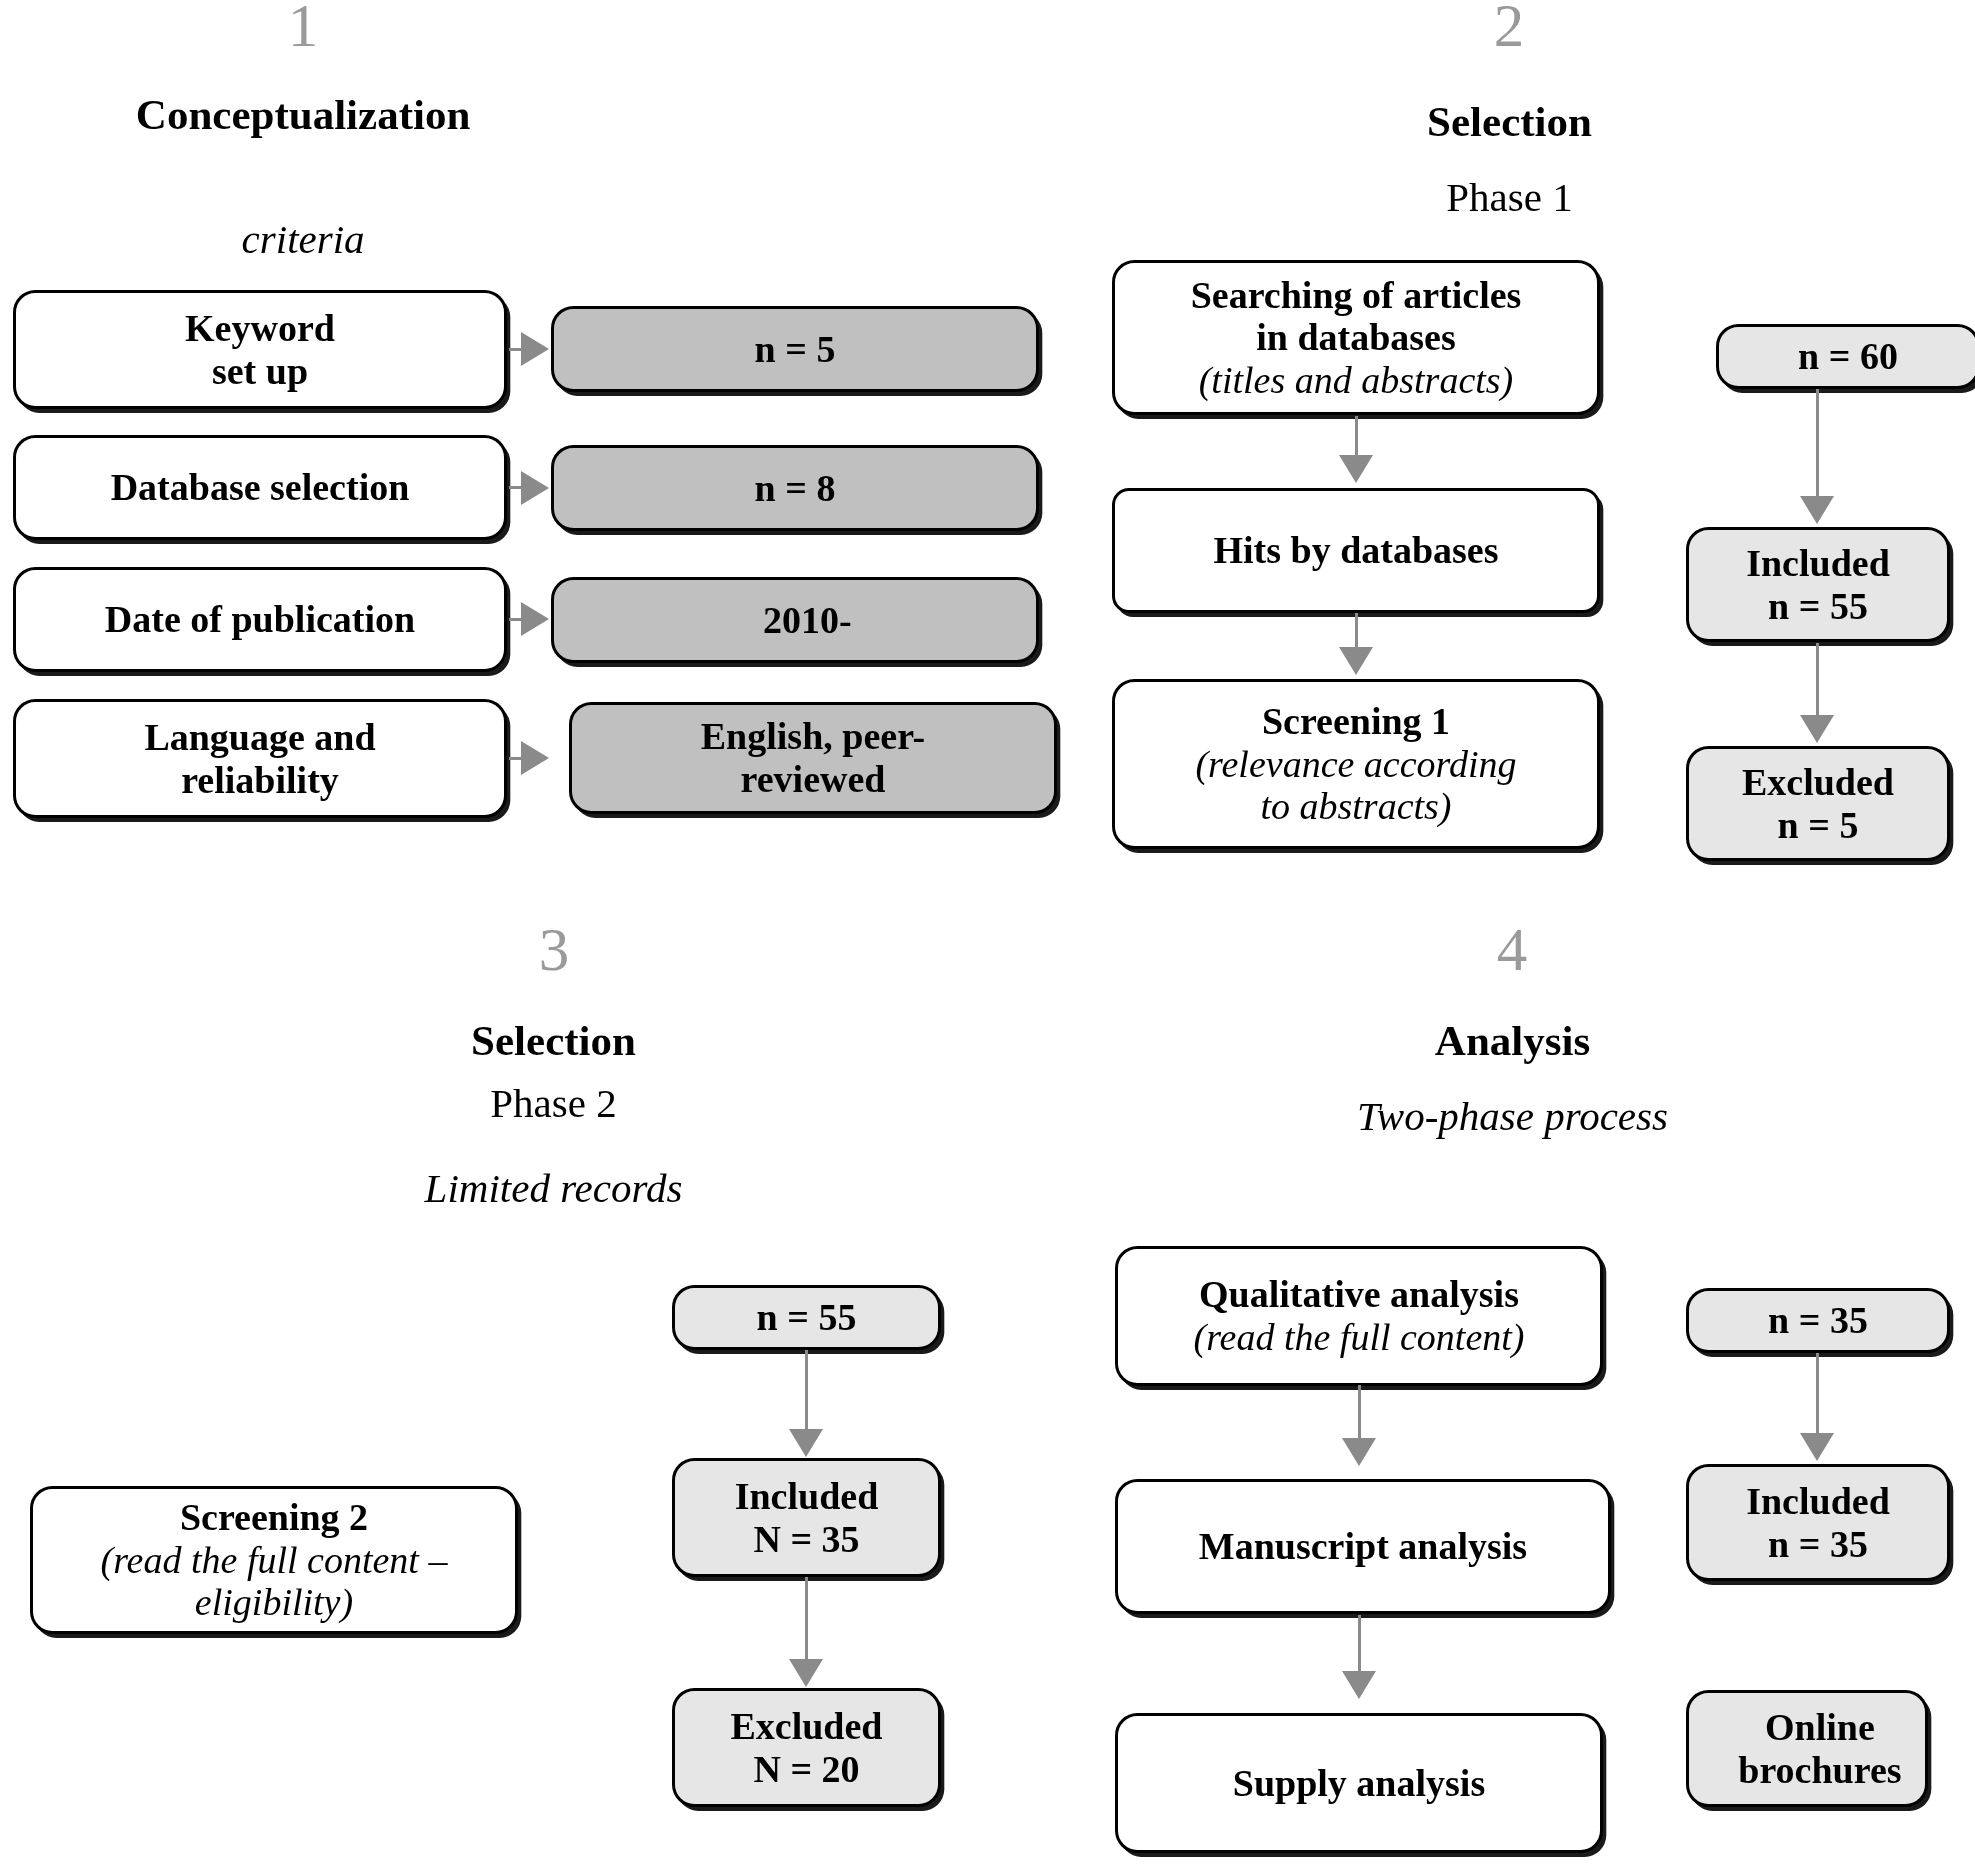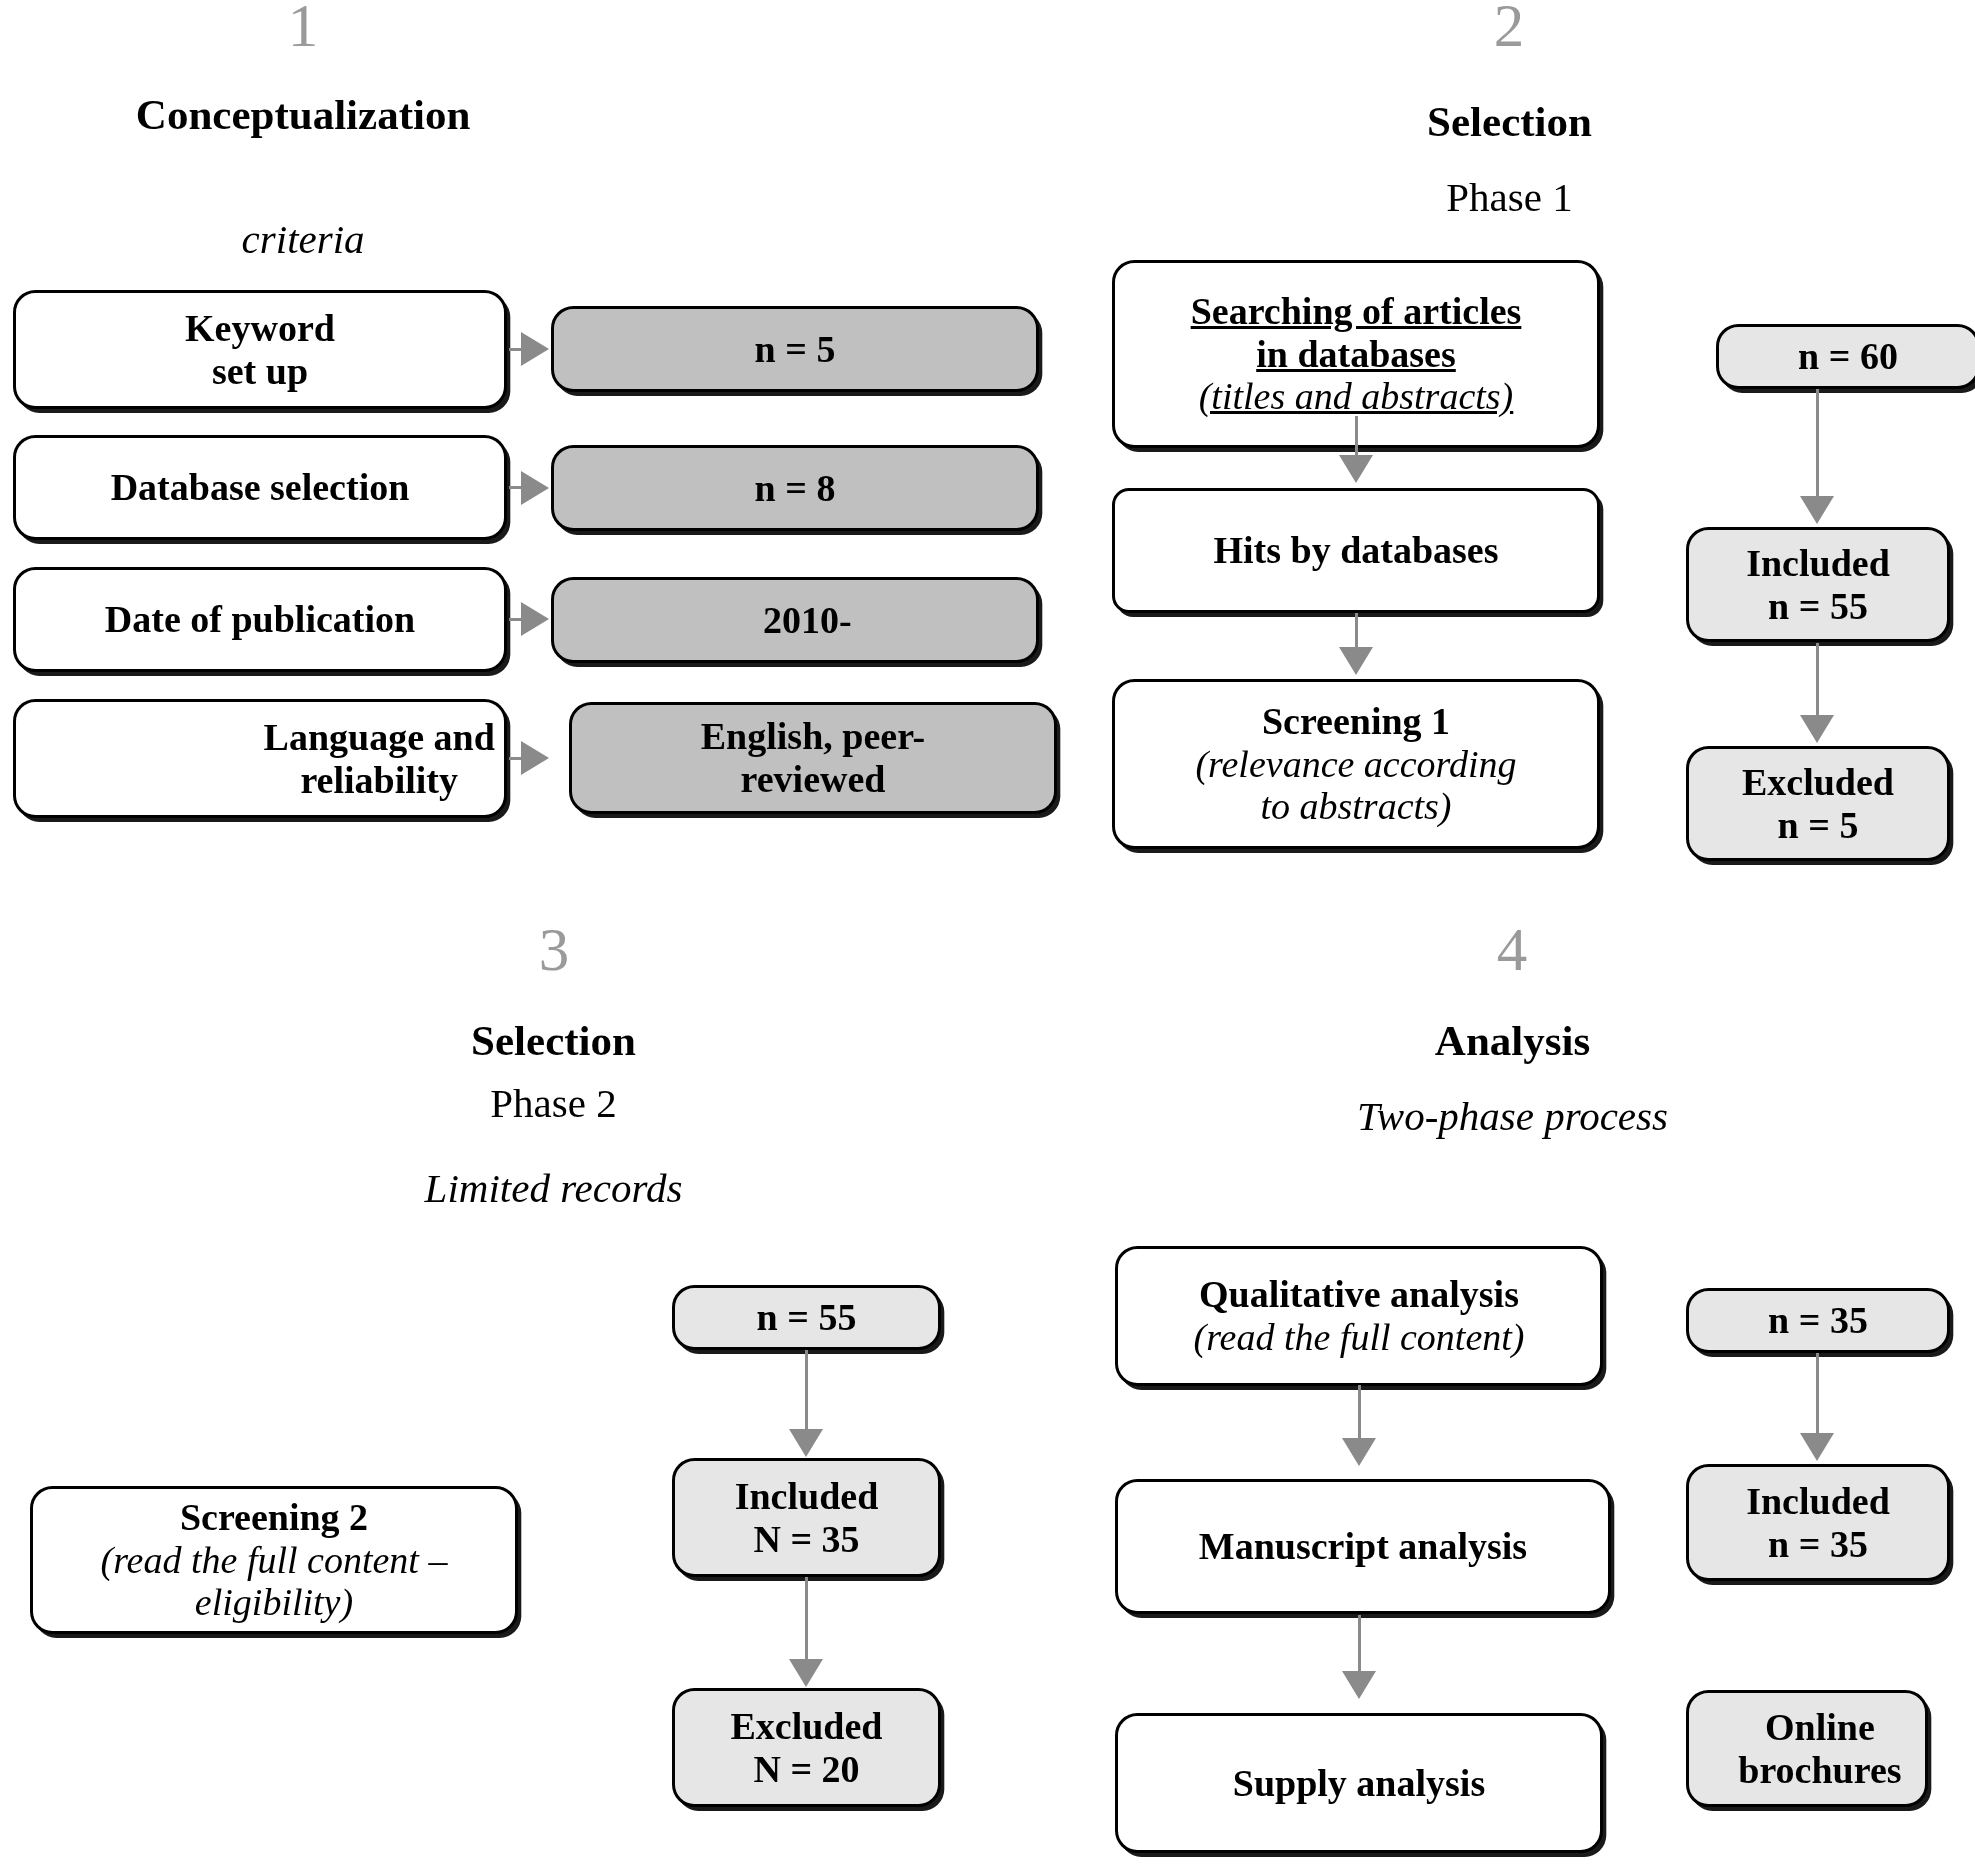--- a/index.html
+++ b/index.html
@@ -112,21 +112,21 @@
       <span class="txt">Keyword</span>
       <span class="txt">set up</span>
     </span>
   </div>
   <div class="box" style="left:13px; top:435px; width:494px; height:105px;">
     <span class="txt">Database selection</span>
   </div>
   <div class="box" style="left:13px; top:567px; width:494px; height:105px;">
     <span class="txt">Date of publication</span>
   </div>
-  <div class="box" style="left:13px; top:699px; width:494px; height:119px;justify-content:flex-end;">
+  <div class="box" style="left:13px; top:699px; width:494px; height:119px;">
     <span>
       <span class="txt">Language and</span>
       <span class="txt">reliability</span>
     </span>
   </div>
 
   <div class="h-line" style="left:509px; top:348px; width:34px;"></div>
   <div class="h-arrow" style="left:521px; top:332px;"></div>
   <div class="h-line" style="left:509px; top:486px; width:34px;"></div>
   <div class="h-arrow" style="left:521px; top:471px;"></div>
@@ -148,21 +148,21 @@
     <span>
       <span class="txt">English, peer-</span>
       <span class="txt">reviewed</span>
     </span>
   </div>
 
   <div class="q-number" style="left:1443px; top:-5.3px;">2</div>
   <div class="q-title" style="left:1213px; top:99px;">Selection</div>
   <div class="q-sub" style="left:1213px; top:175px;">Phase 1</div>
 
-  <div class="box" style="left:1112px; top:260px; width:488px; height:188px;text-decoration:underline;">
+  <div class="box" style="left:1112px; top:260px; width:488px; height:155px;">
     <span>
       <span class="txt">Searching of articles</span>
       <span class="txt">in databases</span>
       <span class="ital">(titles and abstracts)</span>
     </span>
   </div>
   <div class="v-line" style="left:1355px; top:416px; height:45px;"></div>
   <div class="v-arrow" style="left:1339px; top:455px;"></div>
 
   <div class="box" style="left:1112px; top:488px; width:488px; height:125px;border-radius:17px;">

